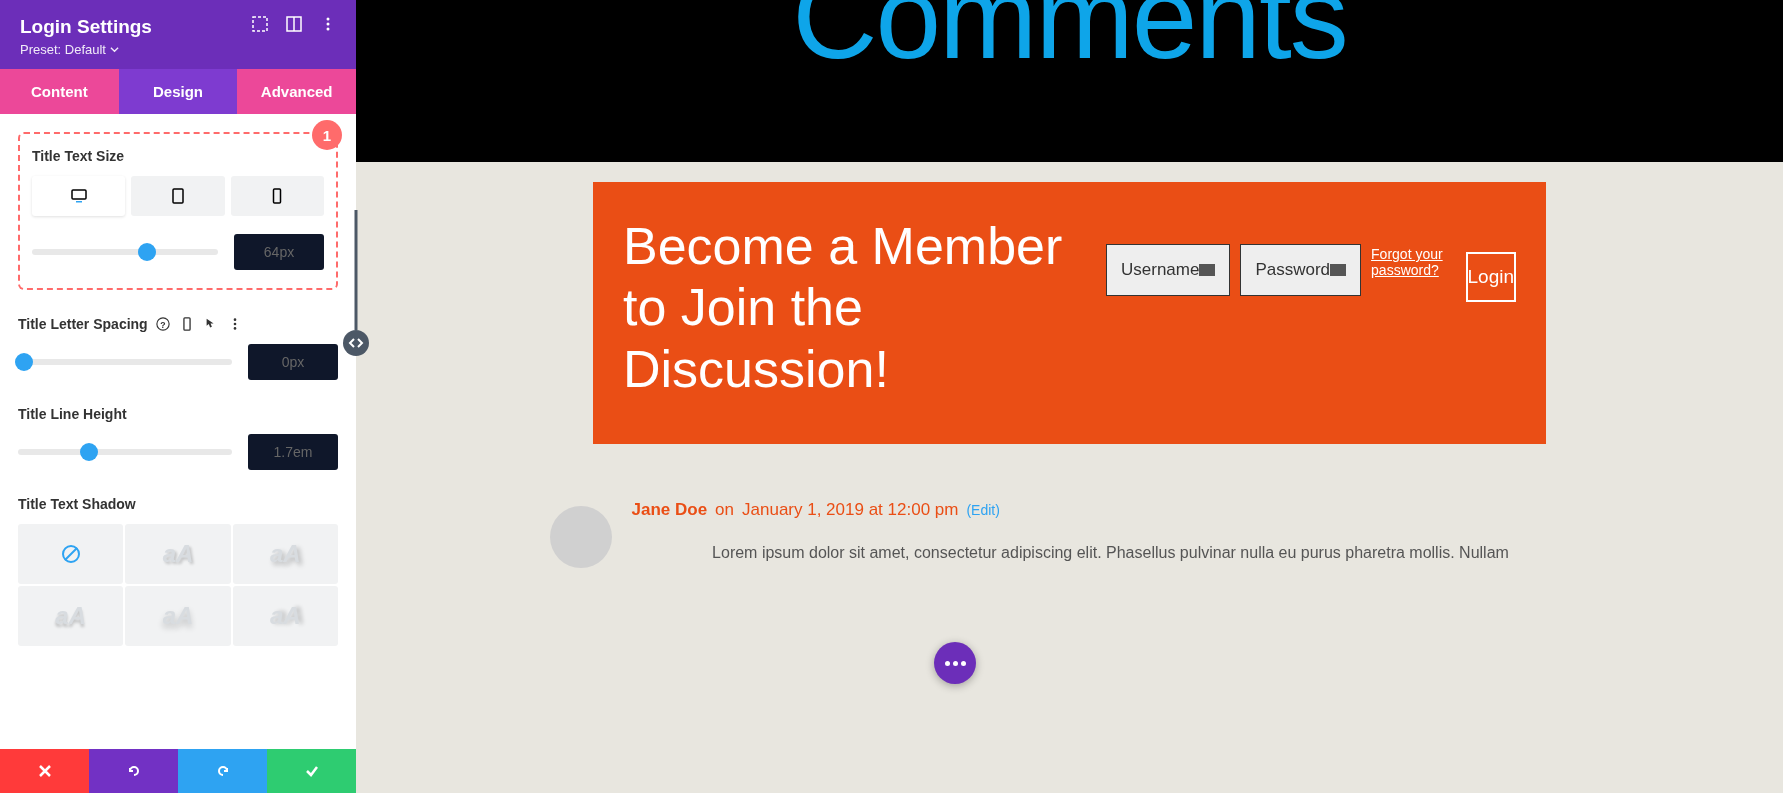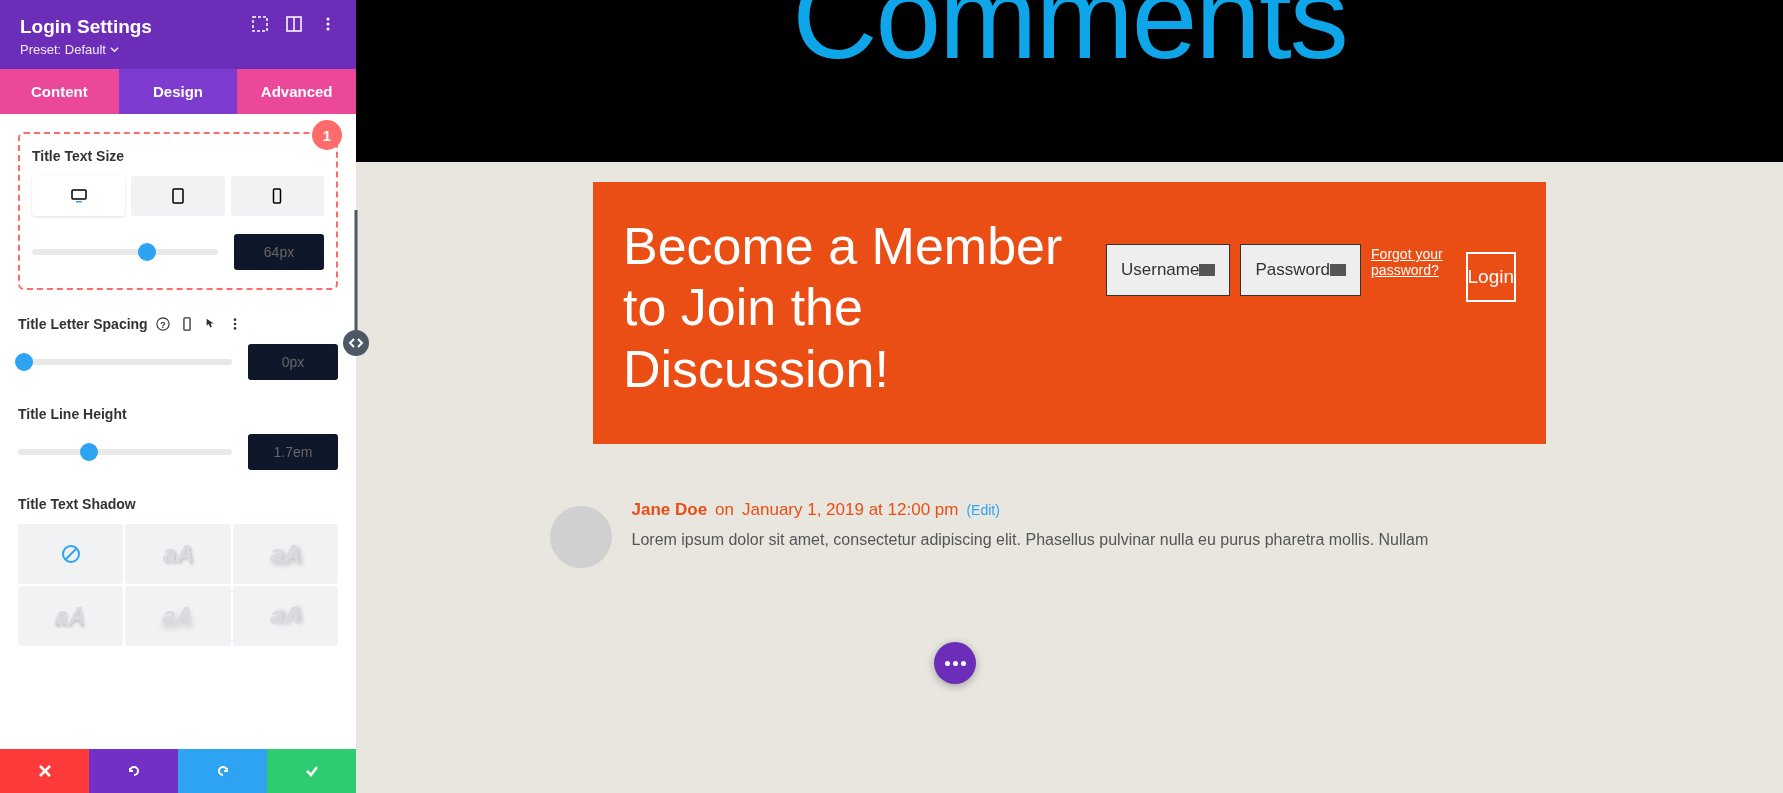--- a/index.html
+++ b/index.html
@@ -76,21 +76,21 @@
     .cta-login { height: 50px; border: 2px solid #fff; color: #fff; display: flex; align-items: center; justify-content: center; font-size: 19px; margin-top: 8px; cursor: pointer; }
     
     .comments-section { width: 1080px; margin: 56px auto 0; padding: 0 20px; }
     .comments-title { font-size: 23px; font-weight: 700; color: #222; margin-bottom: 14px; }
     .comment { display: flex; gap: 20px; align-items: flex-start; position: relative; }
     .avatar { width: 62px; height: 62px; border-radius: 50%; background: #d0d0d0; flex-shrink: 0; margin-top: 6px; }
     .comment-meta { display: flex; align-items: baseline; gap: 8px; flex-wrap: wrap; }
     .comment-author { color: #ea4e15; font-size: 17px; font-weight: 600; }
     .comment-date { color: #ea4e15; font-size: 17px; }
     .comment-edit { color: #2ea3f2; font-size: 14px; }
-    .comment-text { color: #555; font-size: 16px; margin-top: 8px; line-height: 1.5; }
+    .comment-text { color: #555; font-size: 16px; margin-top: 21px; line-height: 1.5; text-align: center; }
     
     .fab { position: absolute; width: 42px; height: 42px; border-radius: 50%; background: #6c2eb9; display: flex; align-items: center; justify-content: center; cursor: pointer; box-shadow: 0 2px 8px rgba(0,0,0,0.3); }
     .fab .dots { display: flex; gap: 3px; }
     .fab .dot { width: 5px; height: 5px; border-radius: 50%; background: #fff; }
   </style>
 </head>
 <body>
 
 <div class="app">
   <div class="sidebar">

